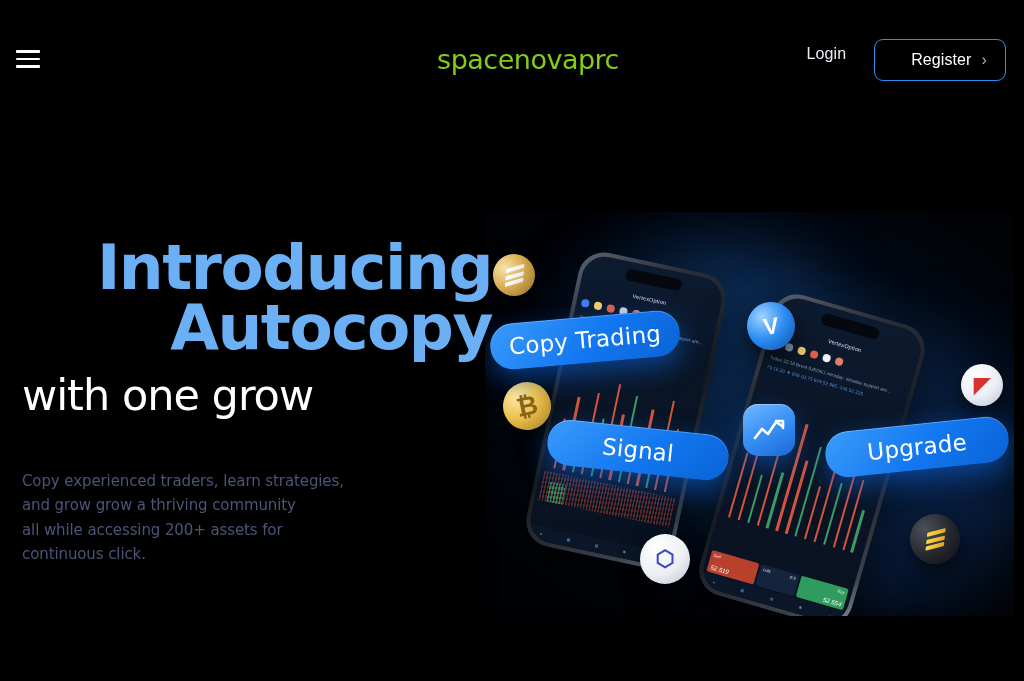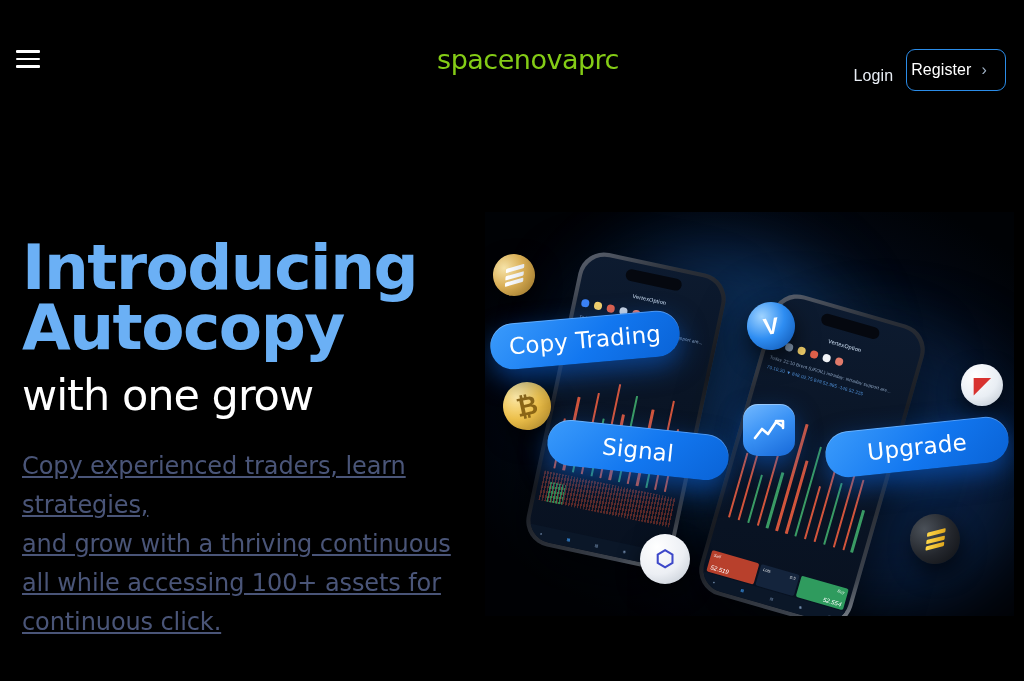--- a/index.html
+++ b/index.html
@@ -28,60 +28,60 @@
   .logo{
     position:absolute; left:16px; top:44px; width:1024px;
     text-align:center;
     font-size:27px; letter-spacing:-0.5px; font-weight:400;
     color:#84cc16;
     font-family:"DejaVu Sans", sans-serif;
     user-select:none;
   }
 
   .nav-right{
-    position:absolute; right:18px; top:49px;
-    display:flex; align-items:flex-end; gap:5px;
+    position:absolute; right:18px; top:39px;
+    display:flex; align-items:flex-start; gap:20px;
   }
   .login-link{
     color:#e9eef5; font-size:16px; text-decoration:none; cursor:pointer;
     letter-spacing:0.1px; padding:6px 8px;
   }
   .register-btn{
     display:flex; align-items:center; gap:10px;
     border:1.5px solid #2b8ce8; border-radius:9px;
     background:transparent; color:#ffffff;
-    font-size:16px; padding:11px 18px 11px 4px; cursor:pointer;
+    font-size:16px; padding:11px 18px 11px 36px; cursor:pointer;
     letter-spacing:0.1px; white-space:nowrap;
     font-family:"Liberation Sans", sans-serif;
   }
   .chev{ display:inline-block; color:#9fb0c4; }
 
   
   .hero-left{
     position:absolute; left:22px; top:238px; width:470px; z-index:30;
   }
   .h1{
     font-size:63px; line-height:0.96; font-weight:700;
     color:#6bb0f5; letter-spacing:-1.5px;
     font-family:"DejaVu Sans", sans-serif;
+    text-align:right;
   }
   .h1 .ln{ display:block; }
   .h2{
     margin-top:12px;
     font-size:43px; line-height:1.12; font-weight:400;
     color:#ffffff; letter-spacing:-1px;
     font-family:"DejaVu Sans", sans-serif;
   }
   .h2 .ln{ display:block; }
   .lede{
-    margin-top:28px;
-    font-size:24px; line-height:1.62; color:#4a5578;
+    margin-top:50px;
+    font-size:15px; line-height:1.62; color:#4a5578;
     letter-spacing:-0.1px;
     font-family:"DejaVu Sans", sans-serif;
-    text-decoration:underline;
   }
   .lede .ln{ display:block; }
 
   
   .hero-art{
     position:absolute; left:485px; top:212px; width:529px; height:404px;
     overflow:hidden; z-index:10;
     background:
       radial-gradient(ellipse 62% 58% at 52% 48%, #0a1f3d 0%, #061426 42%, #020711 72%, #000205 100%);
   }
@@ -248,22 +248,22 @@
       <span class="ln">Introducing</span>
       <span class="ln">Autocopy</span>
     </h1>
 
     <h2 class="h2">
       <span class="ln">with one grow</span>
     </h2>
 
     <p class="lede">
       <span class="ln">Copy experienced traders, learn strategies,</span>
-      <span class="ln">and grow with a thriving continuous</span>
-      <span class="ln">all while accessing 100+ assets for</span>
+      <span class="ln">and grow grow a thriving community</span>
+      <span class="ln">all while accessing 200+ assets for</span>
       <span class="ln">continuous click.</span>
     </p>
   </section>
 
   <div class="hero-art">
     <div class="glow a"></div>
     <div class="glow b"></div>
 
     <div class="phone" id="phone-back">
       <div class="screen">

